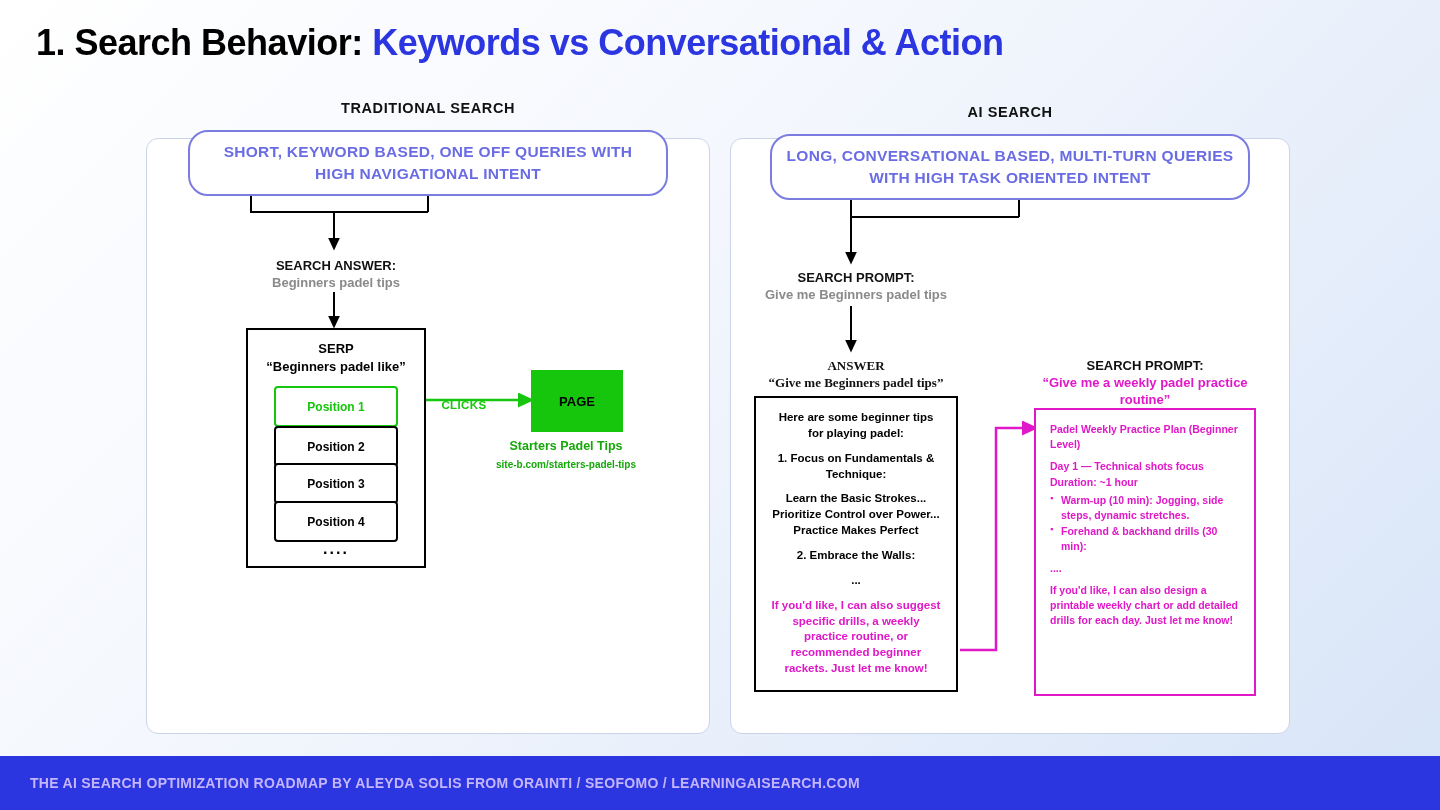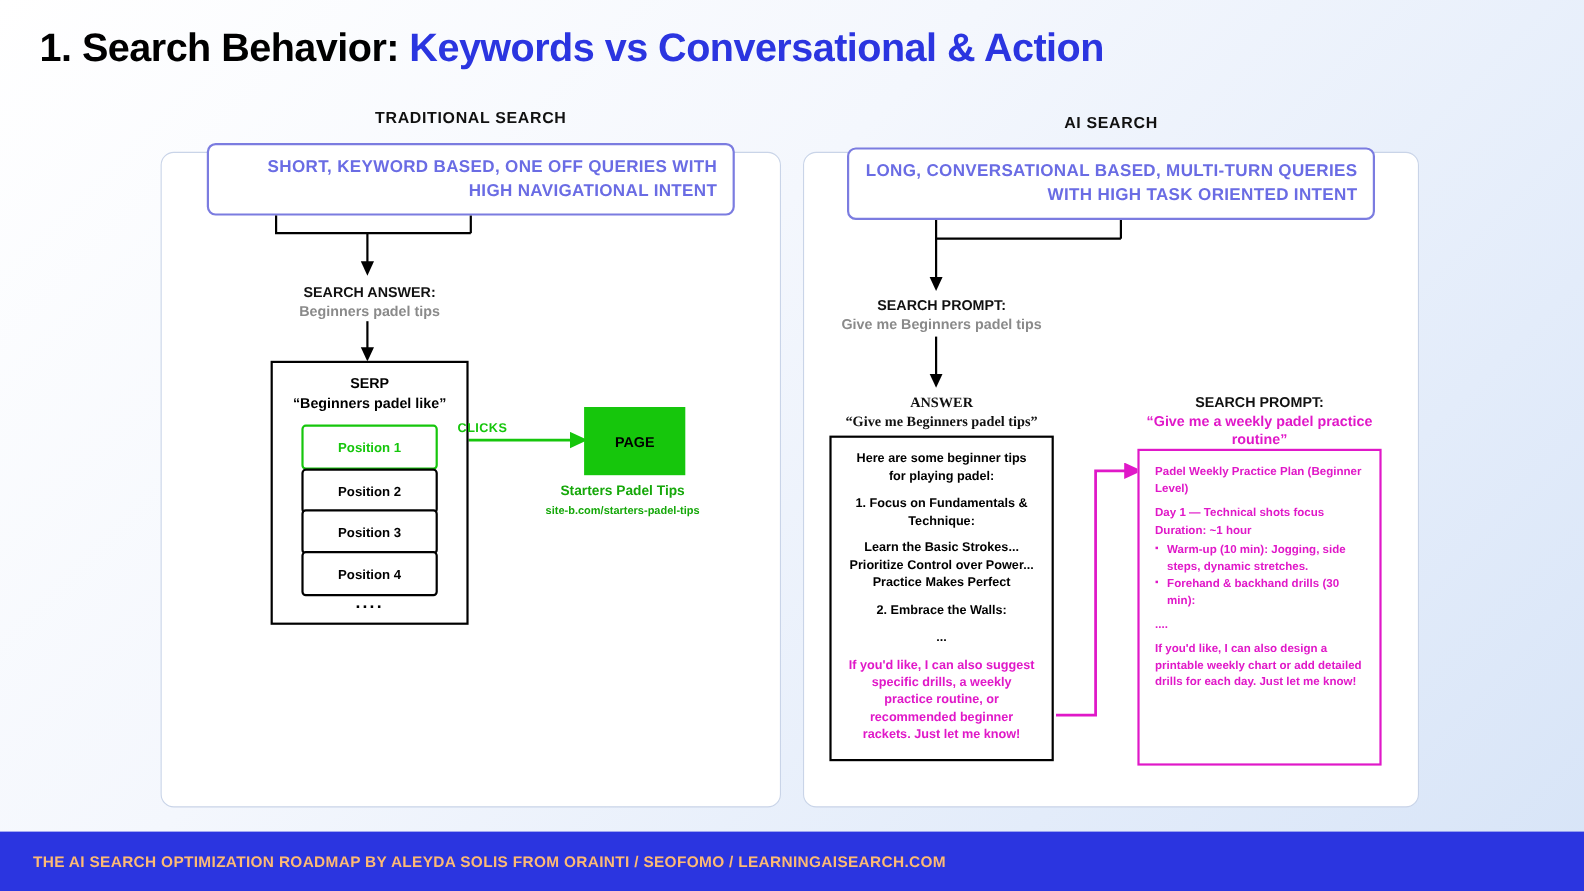--- a/index.html
+++ b/index.html
@@ -42,28 +42,28 @@
     border: 1px solid #c9d4e8;
     border-radius: 12px;
   }
   #panel-trad { left: 146px; top: 138px; width: 564px; height: 596px; }
   #panel-ai   { left: 730px; top: 138px; width: 560px; height: 596px; }
 
   
   .query-box {
     position: absolute;
     border: 2px solid #7b7ce0;
-    border-radius: 8px;
+    border-radius: 20px;
     background: #fff;
     color: #6a6ce4;
     font-weight: bold;
     font-size: 15.5px;
     letter-spacing: 0.3px;
     line-height: 1.45;
-    text-align: right;
+    text-align: center;
     display: flex; align-items: center; justify-content: center;
     padding: 8px 14px;
   }
   #qbox-trad { left: 188px; top: 130px; width: 480px; height: 66px; }
   #qbox-ai   { left: 770px; top: 134px; width: 480px; height: 66px; }
 
   
   .lbl {
     position: absolute;
     text-align: center;
@@ -114,22 +114,22 @@
   #page-caption {
     position: absolute; left: 466px; top: 438px; width: 200px;
     text-align: center; color: #16a80a;
     font-size: 12.5px; font-weight: bold; line-height: 1.4;
   }
   #page-url {
     display: block;
     font-size: 10px; font-weight: bold; color: #16a80a; margin-top: 2px;
   }
   #clicks-label {
-    position: absolute; left: 416px; top: 384px; width: 96px;
-    font-size: 11.5px; font-weight: bold; color: #16c60c;
+    position: absolute; left: 416px; top: 399px; width: 96px;
+    text-align: center; font-size: 11.5px; font-weight: bold; color: #16c60c;
     letter-spacing: 0.4px;
   }
 
   
   #answer-box {
     position: absolute;
     left: 754px; top: 396px; width: 204px; height: 296px;
     border: 2px solid #000; background: #fff;
     padding: 12px 14px;
     font-size: 11.5px; font-weight: bold; color: #000;
@@ -161,21 +161,21 @@
   #arrows { position: absolute; left: 0; top: 0; width: 1440px; height: 810px; pointer-events: none; }
 
   
   #footer {
     position: absolute; left: 0; bottom: 0; width: 1440px; height: 54px;
     background: #2b35e0;
     display: flex; align-items: center;
   }
   #footer-text {
     margin-left: 30px;
-    color: #fdba74; font-size: 14px; font-weight: bold; letter-spacing: 0.3px;
+    color: #c4b5fd; font-size: 14px; font-weight: bold; letter-spacing: 0.3px;
   }
 </style>
 </head>
 <body>
 
 <div class="title">
   <span>1. Search Behavior: </span><span class="accent">Keywords vs Conversational &amp; Action</span>
 </div>
 
 <div class="col-header" id="hdr-trad">TRADITIONAL SEARCH</div>

